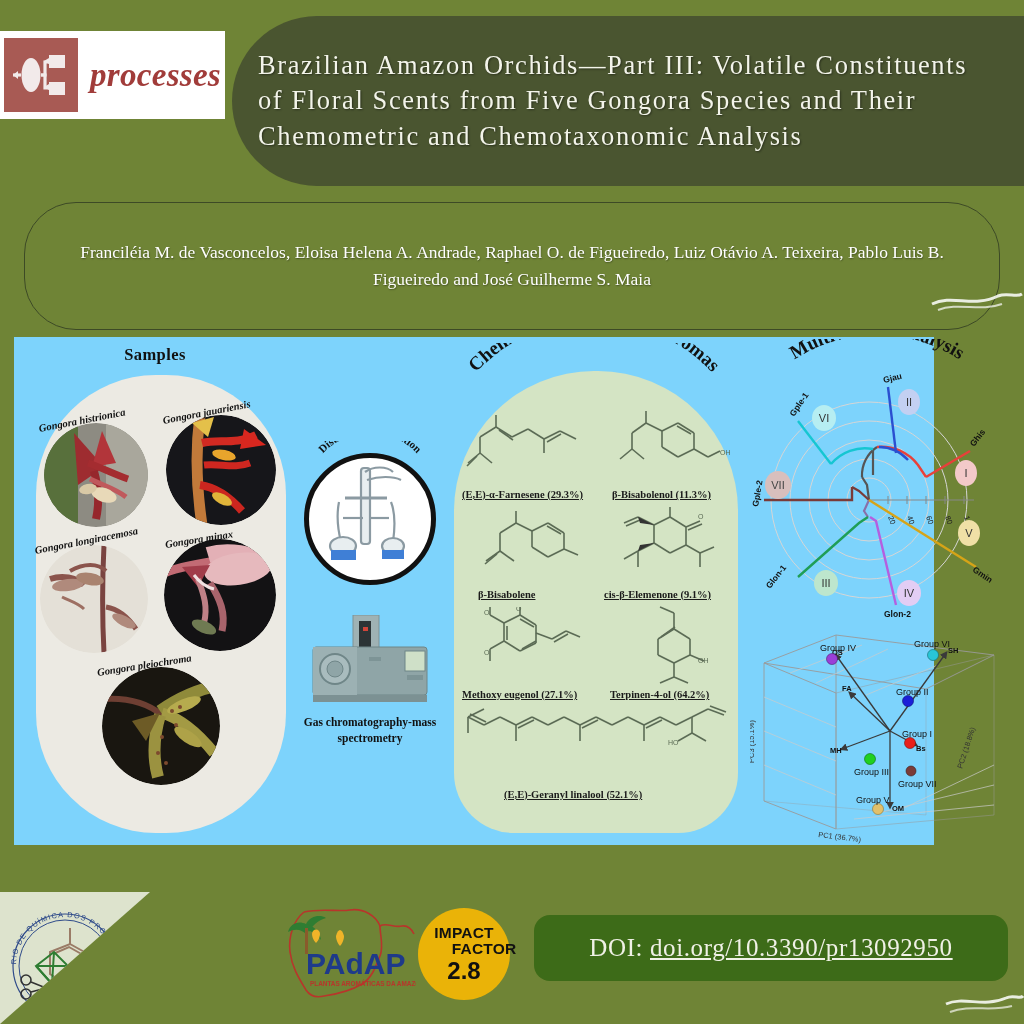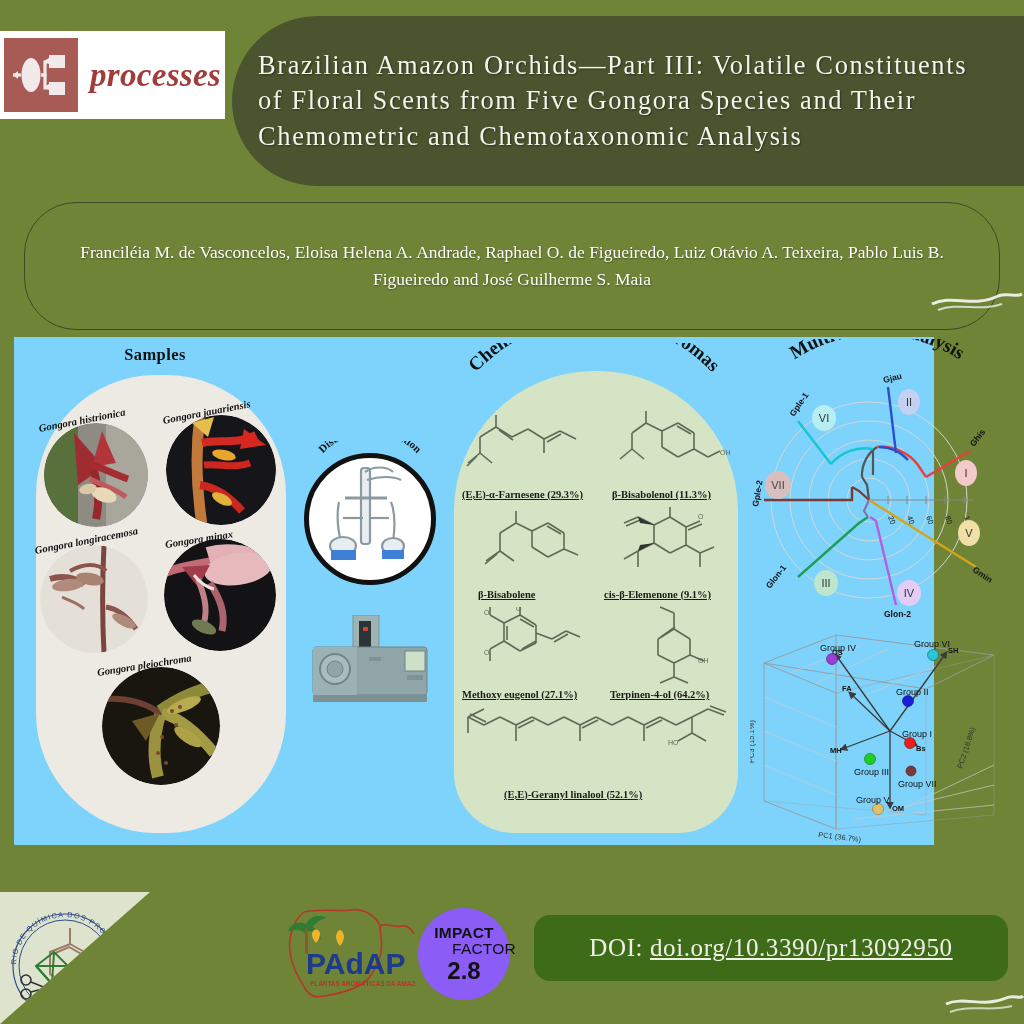--- a/index.html
+++ b/index.html
@@ -99,26 +99,26 @@
   .mv-dendro { position: absolute; left: 2px; top: 28px; width: 262px; height: 262px; }
   .mv-pca { position: absolute; left: 6px; top: 282px; width: 258px; height: 228px; }
 
   
   .laquipna { position: absolute; left: 0; bottom: 0; width: 150px; height: 132px;
     background: #dde3cd; clip-path: polygon(0 0, 100% 0, 0 100%, 0 100%); }
   .laquipna-circle { position: absolute; left: 6px; top: 12px; width: 118px; height: 118px; }
   .padap { position: absolute; left: 276px; top: 906px; width: 140px; height: 98px; }
   .if-badge {
     position: absolute; left: 418px; top: 908px; width: 92px; height: 92px;
-    background: #8b5cf6; border-radius: 50%;
+    background: #eab308; border-radius: 50%;
     display: flex; flex-direction: column; align-items: center; justify-content: center;
     font-family: "Liberation Sans", sans-serif; color: #111; line-height: 1.05;
   }
   .if-l1 { font-size: 15.5px; font-weight: 700; letter-spacing: .2px; }
-  .if-l2 { font-size: 15.5px; font-weight: 400; letter-spacing: .2px; padding-left: 40px; }
+  .if-l2 { font-size: 15.5px; font-weight: 700; letter-spacing: .2px; padding-left: 40px; }
   .if-l3 { font-size: 24px; font-weight: 700; margin-top: 1px; }
   .doi-pill {
     position: absolute; left: 534px; top: 915px; width: 474px; height: 66px;
     background: #3d6b18; border-radius: 16px; display: flex; align-items: center;
     justify-content: center;
   }
   .doi-text { color: #f0f1e6; font-size: 25px; letter-spacing: .6px; }
   .doi-text u { text-decoration: underline; margin-top: 20px; }
 
   .brush { position: absolute; pointer-events: none; }
@@ -320,20 +320,21 @@
       <rect x="54" y="12" width="5" height="4" fill="#d0453a"></rect>
       <rect x="4" y="32" width="114" height="48" rx="3" fill="#8fa5a7" stroke="#6f8688"></rect>
       <rect x="4" y="32" width="44" height="48" fill="#9cb1b3"></rect>
       <circle cx="26" cy="54" r="15" fill="#a9bcbe" stroke="#6f8688" stroke-width="2"></circle>
       <circle cx="26" cy="54" r="8" fill="#8fa5a7" stroke="#6f8688"></circle>
       <rect x="96" y="36" width="20" height="20" fill="#cfe0c8" stroke="#6f8688"></rect>
       <rect x="98" y="60" width="16" height="5" fill="#7d9496"></rect>
       <rect x="4" y="80" width="114" height="7" fill="#7c9193"></rect>
       <rect x="60" y="42" width="12" height="4" fill="#7d9496"></rect>
     </svg>
+    <div class="gc-label">Gas chromatography-mass spectrometry</div>
   </div>
 
   <div class="panel p-chem">
     <div class="chem-blob"></div>
 
     <svg class="chem-title-wrap" viewBox="0 0 300 70">
       <defs>
           <path id="arcC" d="M6 68 A160 160 0 0 1 294 68"></path>
         </defs>
       <text font-family="Liberation Serif, serif" font-size="19" font-weight="700" fill="#111">

